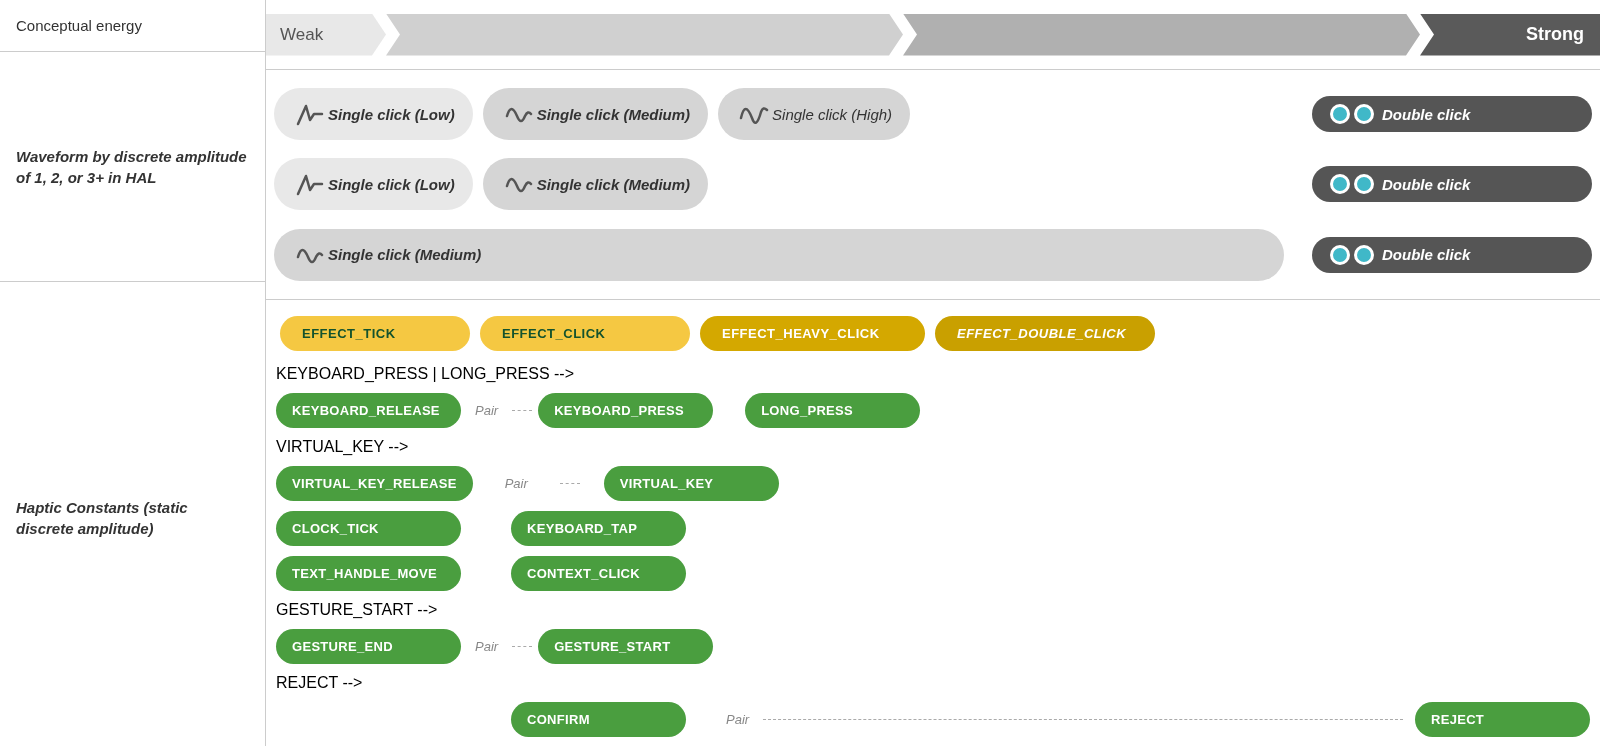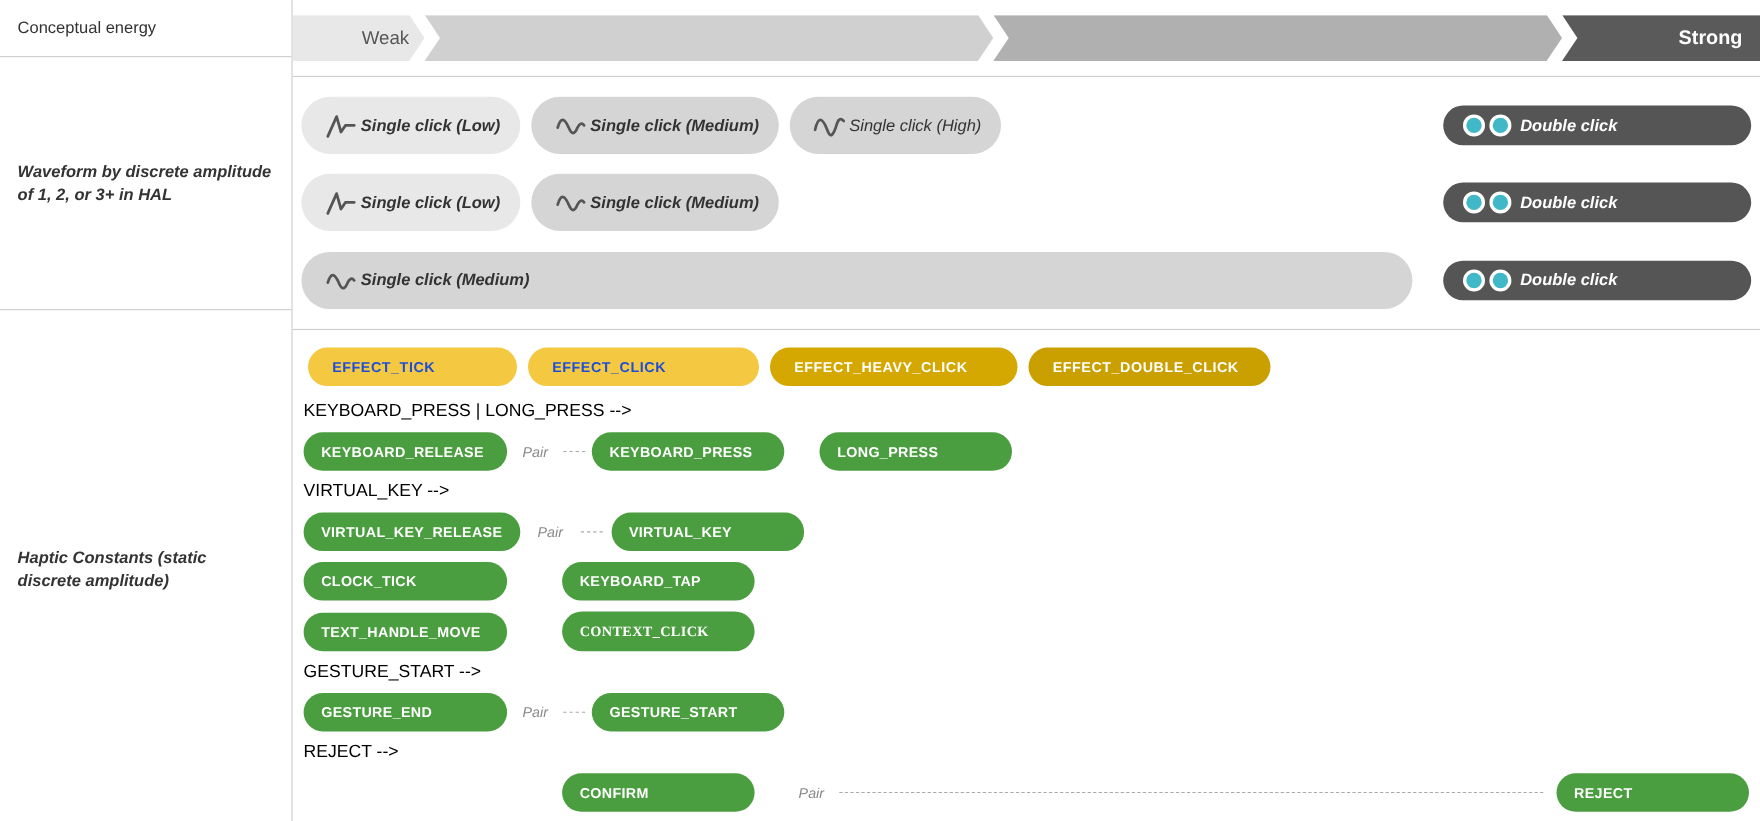--- a/index.html
+++ b/index.html
@@ -85,21 +85,20 @@
       align-items: stretch;
     }
 
     .energy-segment {
       display: flex;
       align-items: center;
       padding: 13px 14px;
       font-size: 16px;
       color: #333;
       position: relative;
-      justify-content: flex-end;
     }
 
     .energy-segment-weak {
       flex: 0 0 120px;
       background: #e8e8e8;
       clip-path: polygon(0 0, calc(100% - 14px) 0, 100% 50%, calc(100% - 14px) 100%, 0 100%);
     }
 
     .energy-mid1 {
       flex: 1;
@@ -203,21 +202,21 @@
     .haptic-section {
       flex: 1;
       padding: 16px 10px;
       display: flex;
       flex-direction: column;
       gap: 0;
     }
 
     .badge-yellow {
       background: #f5c842;
-      color: #1d4ed8;
+      color: #14532d;
       border-radius: 50px;
       padding: 10px 22px;
       font-size: 13px;
       font-weight: 700;
       letter-spacing: 0.5px;
     }
 
     .badge-dark-yellow {
       background: #c9a000;
       color: #fff;
@@ -368,21 +367,21 @@
       <div style="display:flex;align-items:center;gap:10px;margin-bottom:14px;padding:0 4px;">
         <div style="flex:0 0 190px;">
           <div class="badge-yellow">EFFECT_TICK</div>
         </div>
         <div style="flex:0 0 210px;">
           <div class="badge-yellow">EFFECT_CLICK</div>
         </div>
         <div style="flex:0 0 225px;">
           <div class="badge-yellow" style="background:#d4a800;color:#fff;">EFFECT_HEAVY_CLICK</div>
         </div>
-        <div style="flex:0 0 220px;">
+        <div style="flex:0 0 220px;font-style:italic;">
           <div class="badge-dark-yellow">EFFECT_DOUBLE_CLICK</div>
         </div>
       </div>
 
       <div style="display:flex;flex-direction:column;gap:10px;">
 
          KEYBOARD_PRESS | LONG_PRESS --&gt;
         <div style="display:flex;align-items:center;gap:6px;">
           <div style="flex:0 0 185px;">
             <div class="green-pill">KEYBOARD_RELEASE</div>
@@ -392,21 +391,21 @@
           <div style="flex:0 0 175px;">
             <div class="green-pill">KEYBOARD_PRESS</div>
           </div>
           <div style="flex:0 0 20px;"></div>
           <div style="flex:0 0 175px;">
             <div class="green-pill">LONG_PRESS</div>
           </div>
         </div>
 
          VIRTUAL_KEY --&gt;
-        <div style="display:flex;align-items:center;gap:8px;">
+        <div style="display:flex;align-items:center;gap:24px;">
           <div style="flex:0 0 185px;">
             <div class="green-pill">VIRTUAL_KEY_RELEASE</div>
           </div>
           <span class="pair-label">Pair</span>
           <div style="border-top:1px dashed #aaa;width:20px;"></div>
           <div style="flex:0 0 175px;">
             <div class="green-pill">VIRTUAL_KEY</div>
           </div>
         </div>
 
@@ -420,21 +419,21 @@
             <div class="green-pill">KEYBOARD_TAP</div>
           </div>
         </div>
 
         
         <div style="display:flex;align-items:center;gap:6px;">
           <div style="flex:0 0 185px;">
             <div class="green-pill">TEXT_HANDLE_MOVE</div>
           </div>
           <div style="flex:0 0 38px;"></div>
-          <div style="flex:0 0 175px;font-family:Liberation Serif, serif;">
+          <div style="flex:0 0 175px;">
             <div class="green-pill">CONTEXT_CLICK</div>
           </div>
         </div>
 
          GESTURE_START --&gt;
         <div style="display:flex;align-items:center;gap:6px;">
           <div style="flex:0 0 185px;">
             <div class="green-pill">GESTURE_END</div>
           </div>
           <span class="pair-label">Pair</span>

